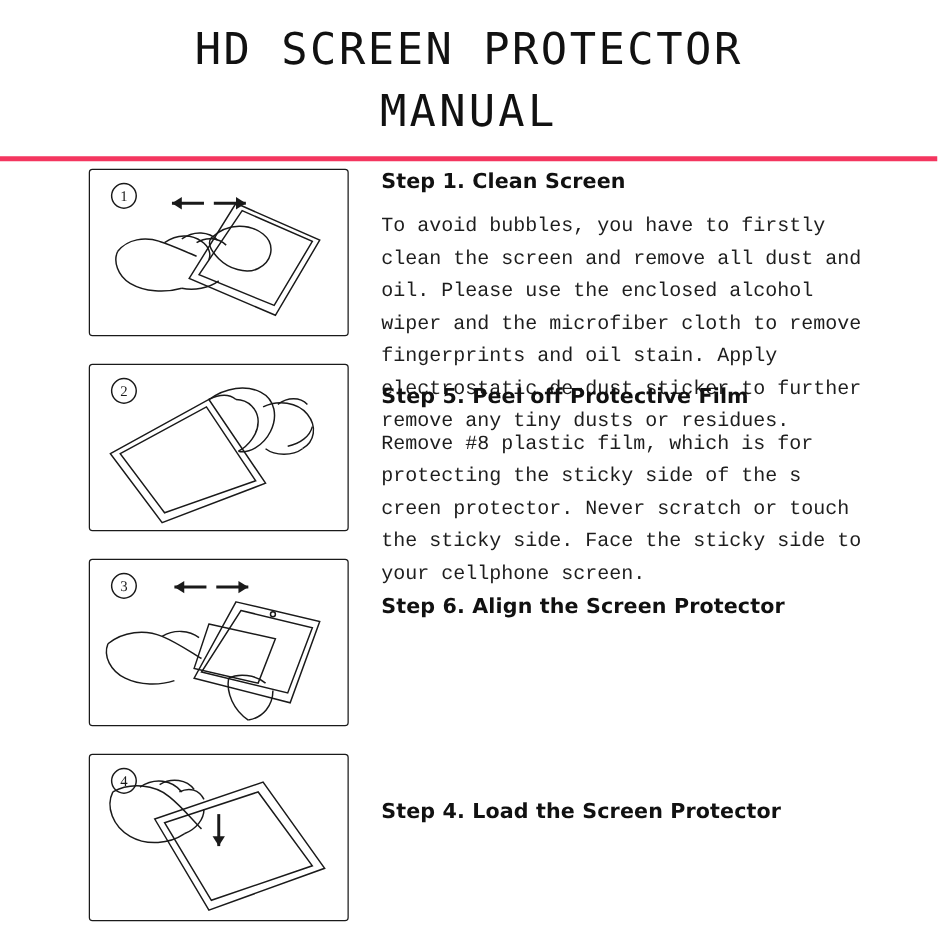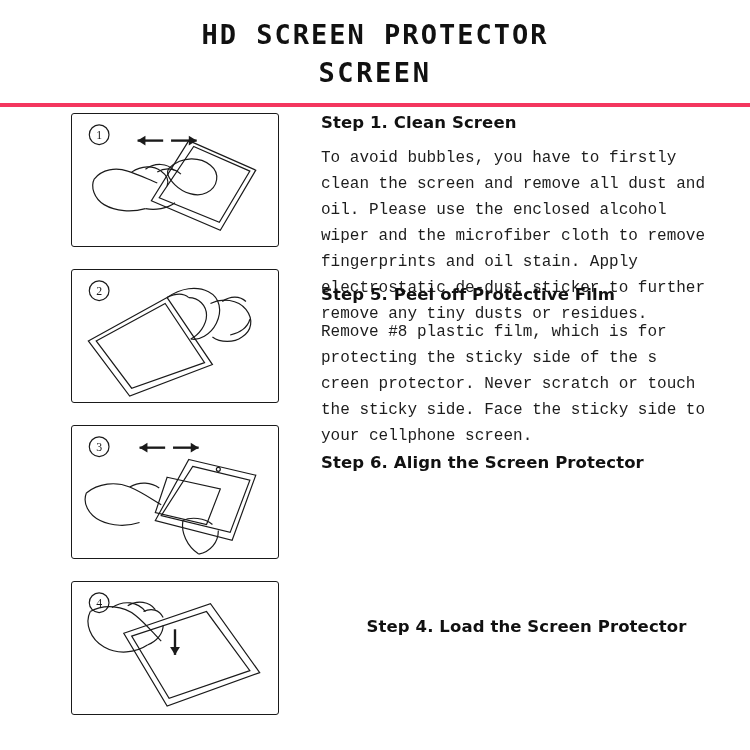--- a/index.html
+++ b/index.html
@@ -16,22 +16,22 @@
     position: relative;
   }
 
   
   .header {
     padding-top: 16px;
     text-align: center;
   }
   .header .title-line {
     font-family: "DejaVu Sans Mono", monospace;
-    font-weight: bold;
-    font-size: 27px;
+    font-weight: normal;
+    font-size: 35px;
     letter-spacing: 2.0px;
     color: #111111;
     line-height: 1.42;
     white-space: nowrap;
   }
   .header .title-line.second {
     letter-spacing: 2.6px;
   }
   .rule {
     margin-top: 10px;
@@ -60,21 +60,21 @@
     position: relative;
     background: #fff;
     box-sizing: border-box;
   }
   .step-figure svg {
     display: block;
     width: 100%;
     height: 100%;
   }
   .step-body {
-    margin-left: 42px;
+    margin-left: 26px;
     margin-right: 18px;
     padding-top: 2px;
     flex: 1;
   }
   .step-title {
     font-family: "DejaVu Sans", sans-serif;
     font-weight: bold;
     font-size: 16.5px;
     color: #111111;
     letter-spacing: 0.1px;
@@ -87,32 +87,32 @@
     line-height: 1.62;
     color: #1d1d1d;
     margin: 0;
     max-width: 388px;
   }
 
   
   .step-1 .step-body { padding-top: 0px; }
   .step-2 .step-body { padding-top: 16px; }
   .step-3 .step-body { padding-top: 28px; }
-  .step-4 .step-body { padding-top: 36px; text-align: center; }
+  .step-4 .step-body { padding-top: 36px; }
 
   .step-2 .step-title { margin-bottom: 16px; }
   .step-3 .step-title { margin-bottom: 16px; }
   .step-4 .step-title { margin-bottom: 14px; }
 </style>
 </head>
 <body>
 
 <div class="header">
   <div class="title-line">HD SCREEN PROTECTOR</div>
-  <div class="title-line second">SCREEN</div>
+  <div class="title-line second">MANUAL</div>
 </div>
 <div class="rule"></div>
 
 <div class="steps">
 
   <div class="step step-1">
     <div class="step-figure">
       <svg viewBox="0 0 208 134" xmlns="http://www.w3.org/2000/svg" fill="none" stroke="#1a1a1a" stroke-width="1.2">
         <circle cx="27" cy="21" r="10"></circle>
         <text x="27" y="25.5" font-family="Liberation Serif, serif" font-size="12" fill="#1a1a1a" stroke="none" text-anchor="middle">1</text>

